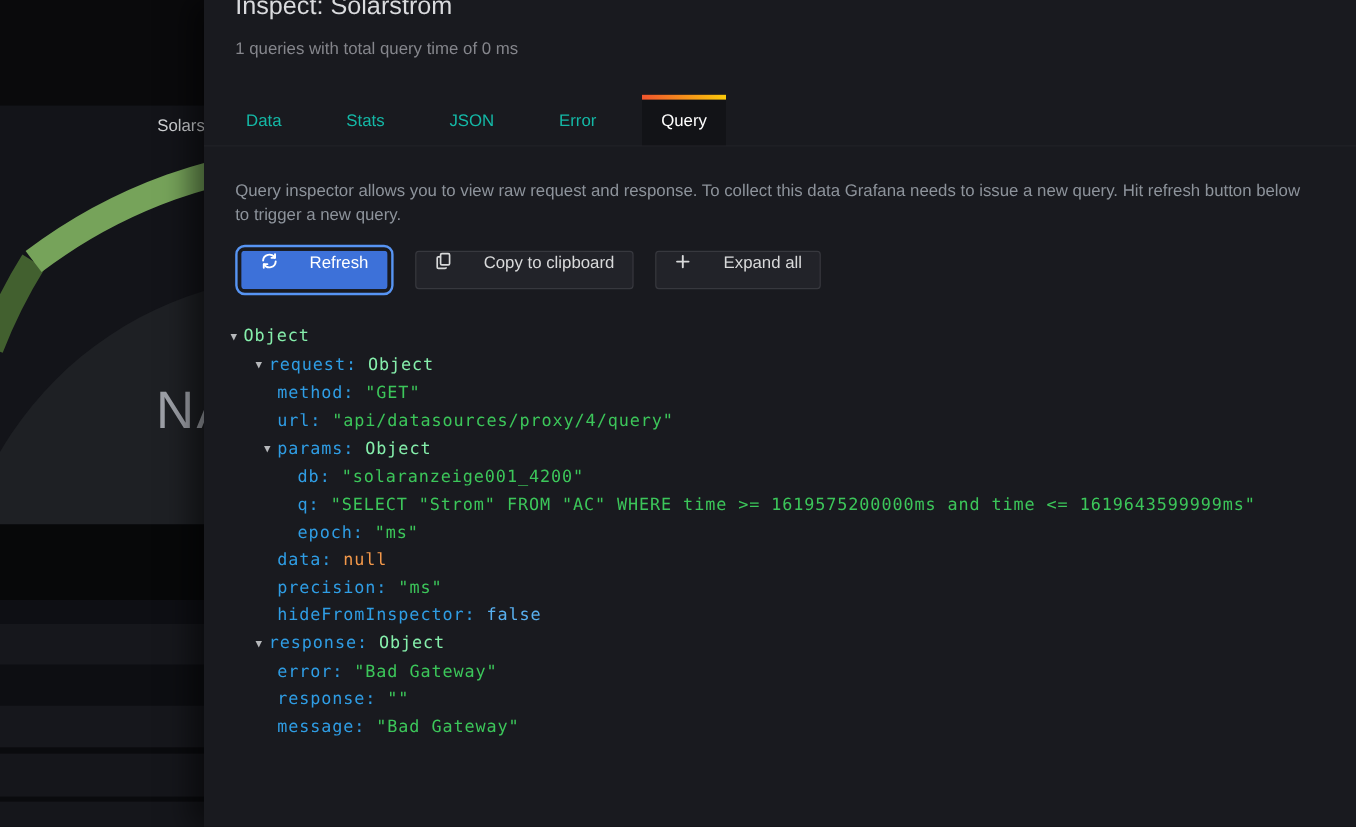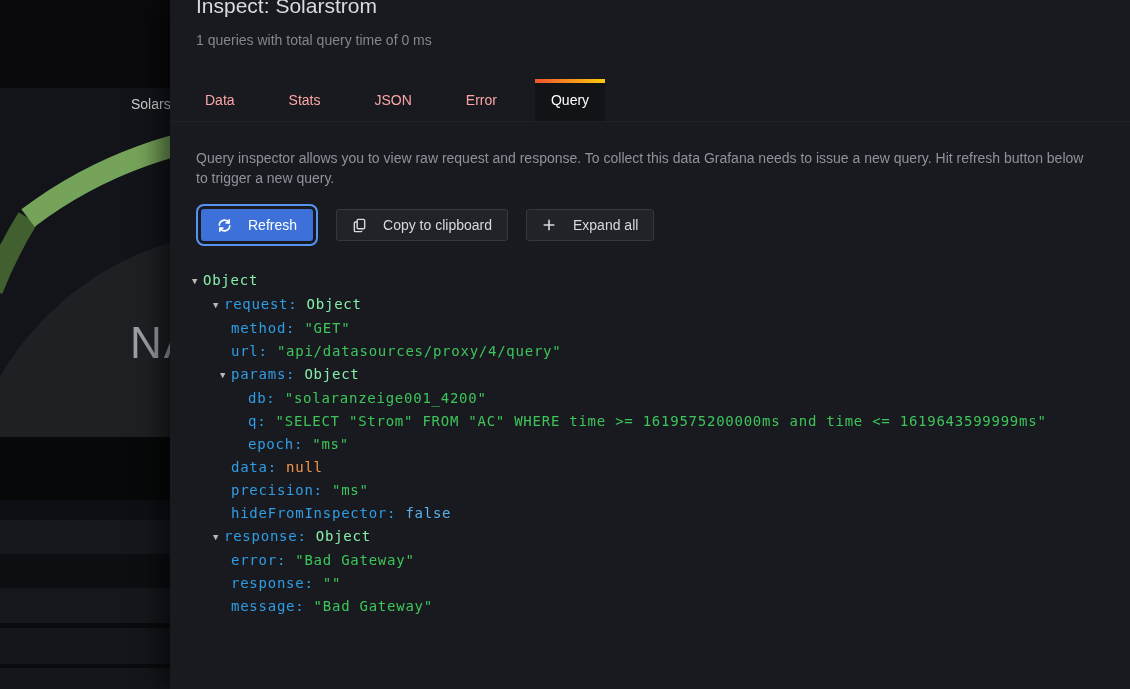--- a/index.html
+++ b/index.html
@@ -21,31 +21,31 @@
   .drawer { position:absolute; top:0; left:170px; width:960px; height:689px;
     background:var(--drawer-bg,#191a1f); box-shadow:-12px 0 22px rgba(0,0,0,.5); color:#d8d9da; }
   .drawer-header { padding:0 26px; }
   .drawer-title { margin-top:-7px; font-size:21px; font-weight:500; color:#dadbde;
     line-height:26px; white-space:nowrap; }
   .drawer-subtitle { margin-top:13px; font-size:14px; color:#85868c; }
 
   .tabs { display:flex; align-items:stretch; height:43px; margin-top:31px; padding-left:19px;
     border-bottom:1px solid rgba(255,255,255,0.03); }
   .tab { position:relative; display:flex; align-items:center; padding:0 16px; margin-right:22px;
-    font-size:14px; color:#fca5a5; cursor:pointer; }
+    font-size:14px; color:#14b8a6; cursor:pointer; }
   .tab.active { background:#121317; color:#ffffff; }
   .tab.active .tab-accent { position:absolute; top:0; left:0; right:0; height:4px;
     background:linear-gradient(90deg, var(--accent-start,#f0542d) 0%, var(--accent-end,#fbca0a) 100%); }
 
   .content { padding:27px 26px 0 26px; }
   .section-heading { font-size:15px; font-weight:500; color:#dcdee1; margin-bottom:9px; }
   .section-desc { font-size:14px; line-height:19.5px; color:#8d939b; max-width:898px; margin-bottom:21px; }
 
   .button-row { display:flex; align-items:center; margin-top:0; margin-bottom:28px; }
-  .btn { display:inline-flex; align-items:center; gap:16px; height:32px; padding:0 15px;
+  .btn { display:inline-flex; gap:26px; height:32px; padding:0 15px;
     font-family:"Liberation Sans", sans-serif; font-size:14px; font-weight:500;
     border-radius:3px; cursor:pointer; margin-right:18px; }
   .btn.primary { background:var(--primary-btn,#3d71d9); border:1px solid transparent; color:#ffffff;
     outline:2px solid var(--focus-ring,#5794f2); outline-offset:3px; margin-left:5px; margin-right:23px; }
   .btn.secondary { background:#222329; border:1px solid #37383e; color:#d8d9da; }
   .btn .ico { display:inline-flex; align-items:center; justify-content:center; width:15px; height:15px; }
   .btn .ico svg { display:block; }
 
   
   .json-tree { font-family:"DejaVu Sans Mono","Liberation Mono",monospace; font-size:14px;

